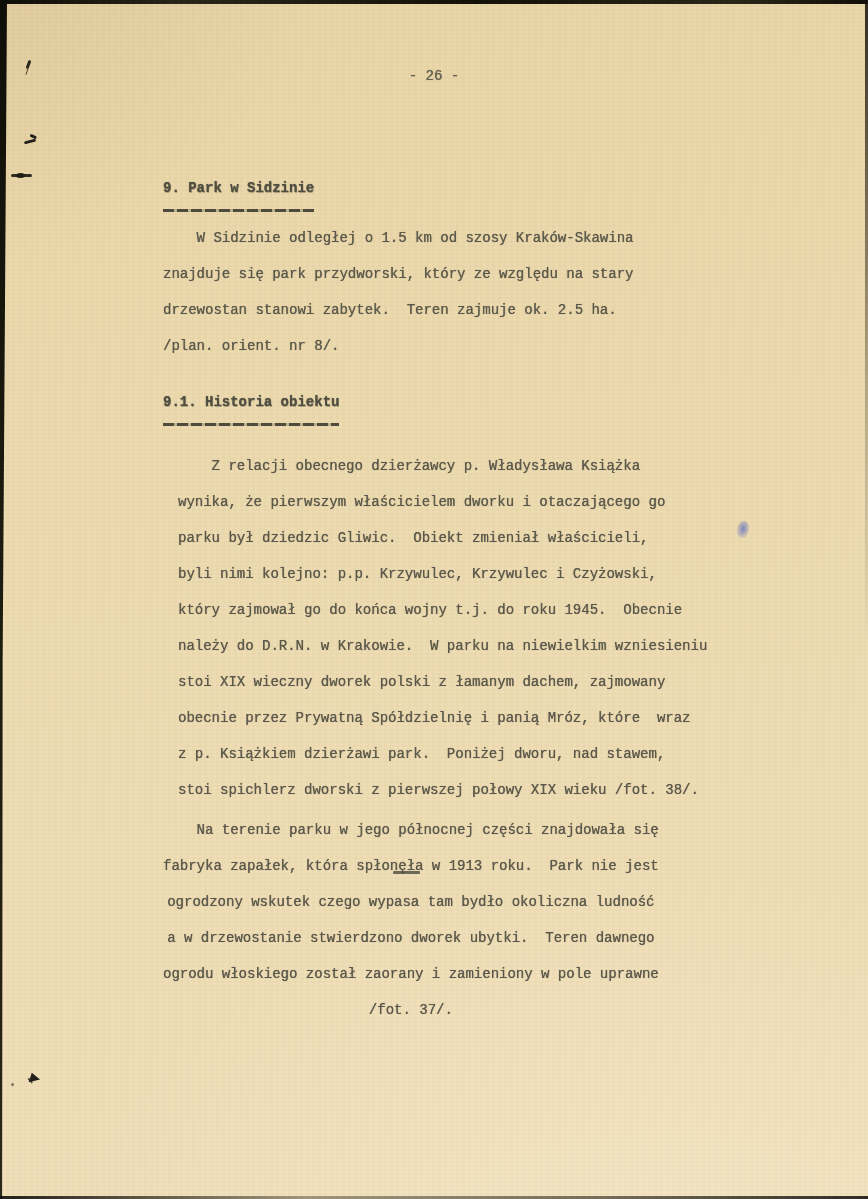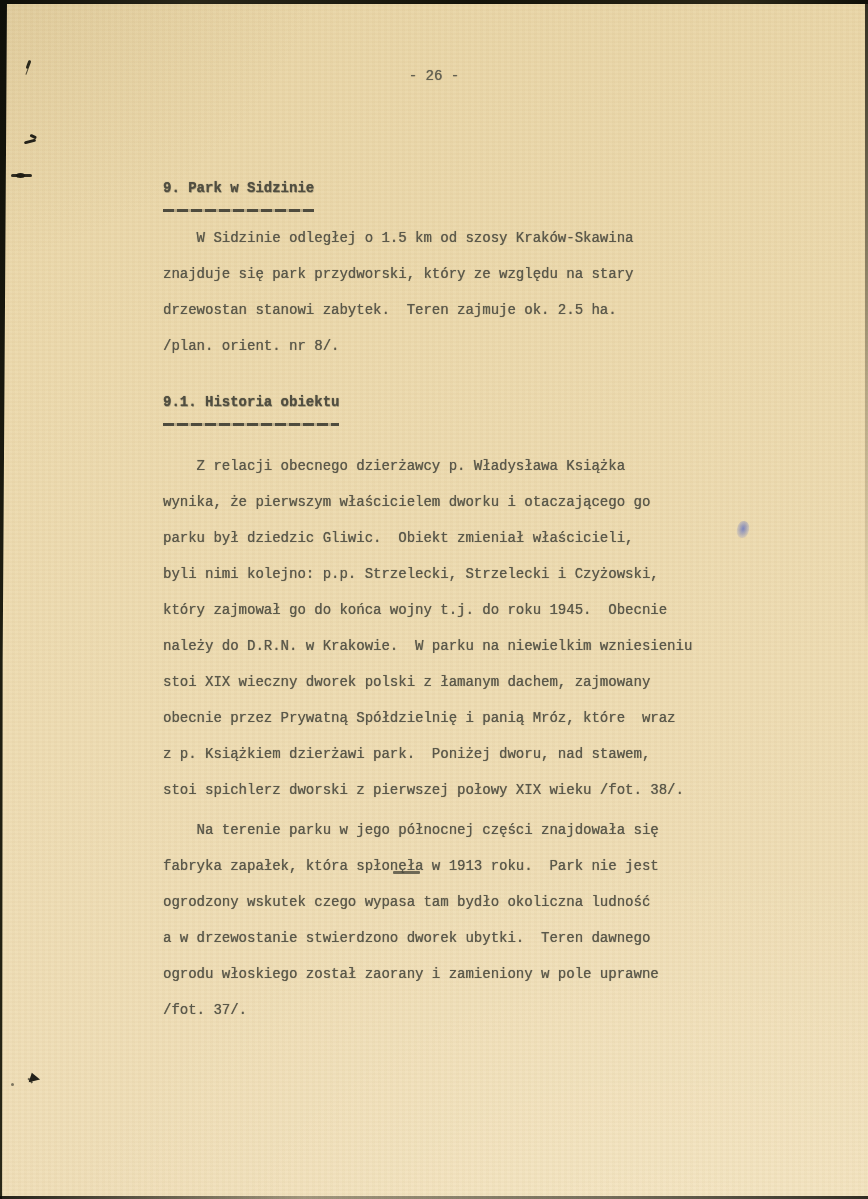--- a/index.html
+++ b/index.html
@@ -74,33 +74,33 @@
   <div class="block tw" style="top:220px;">
     <div class="ln">    W Sidzinie odległej o 1.5 km od szosy Kraków-Skawina</div>
     <div class="ln">znajduje się park przydworski, który ze względu na stary</div>
     <div class="ln">drzewostan stanowi zabytek.  Teren zajmuje ok. 2.5 ha.</div>
     <div class="ln">/plan. orient. nr 8/.</div>
   </div>
 
   <div class="block tw" style="top:384px;">
     <span class="heading-text">9.1.  Historia obiektu</span>
   </div>
-  <div class="block tw" style="top:448px;">
+  <div class="block tw" style="top:448px;margin-left:15px;">
     <div class="ln">    Z relacji obecnego dzierżawcy p. Władysława Książka</div>
     <div class="ln">wynika, że pierwszym właścicielem dworku i otaczającego go</div>
     <div class="ln">parku był dziedzic Gliwic.  Obiekt zmieniał właścicieli,</div>
-    <div class="ln">byli nimi kolejno: p.p. Strzelecki, Strzelecki i Czyżowski,</div>
+    <div class="ln">byli nimi kolejno: p.p. Krzywulec, Krzywulec i Czyżowski,</div>
     <div class="ln">który zajmował go do końca wojny t.j. do roku 1945.  Obecnie</div>
     <div class="ln">należy do D.R.N. w Krakowie.  W parku na niewielkim wzniesieniu</div>
     <div class="ln">stoi XIX wieczny dworek polski z łamanym dachem, zajmowany</div>
     <div class="ln">obecnie przez Prywatną Spółdzielnię i panią Mróz, które  wraz</div>
     <div class="ln">z p. Książkiem dzierżawi park.  Poniżej dworu, nad stawem,</div>
     <div class="ln">stoi spichlerz dworski z pierwszej połowy XIX wieku /fot. 38/.</div>
   </div>
-  <div class="block tw" style="top:812px;">
+  <div class="block tw" style="top:812px;text-align:center;">
     <div class="ln">    Na terenie parku w jego północnej części znajdowała się</div>
     <div class="ln">fabryka zapałek, która spłonęła w 1913 roku.  Park nie jest</div>
     <div class="ln">ogrodzony wskutek czego wypasa tam bydło okoliczna ludność</div>
     <div class="ln">a w drzewostanie stwierdzono dworek ubytki.  Teren dawnego</div>
     <div class="ln">ogrodu włoskiego został zaorany i zamieniony w pole uprawne</div>
     <div class="ln">/fot. 37/.</div>
   </div>
 
   <div class="mark mark-tick"></div>
   <div class="mark mark-check"></div>

